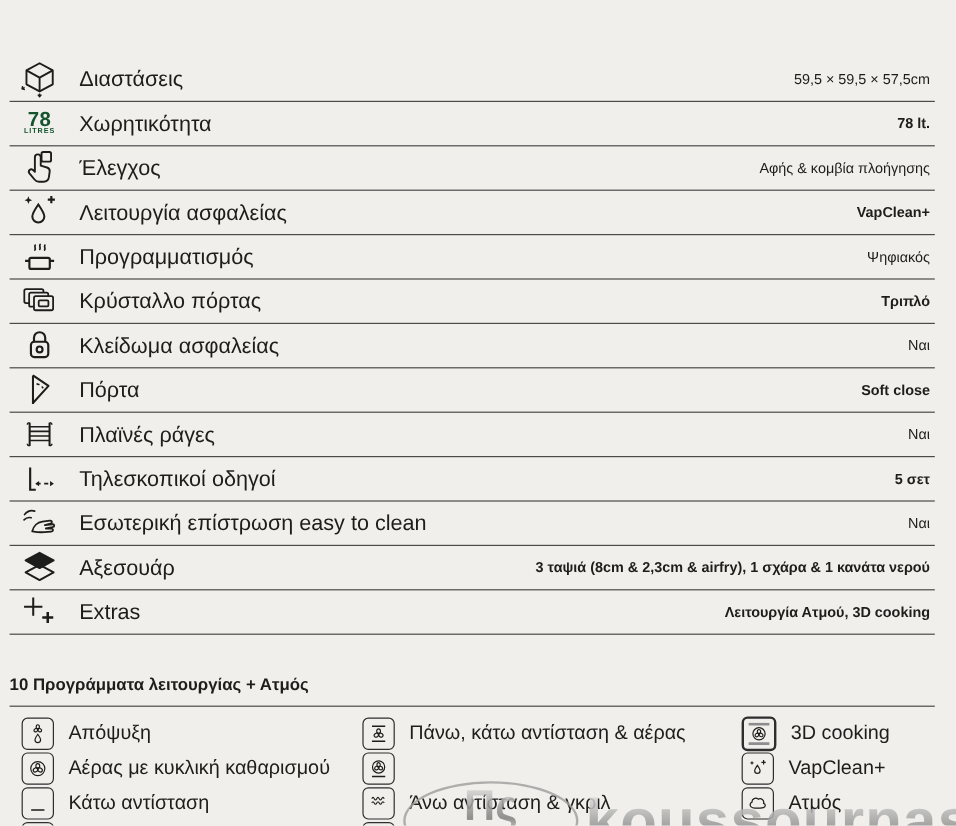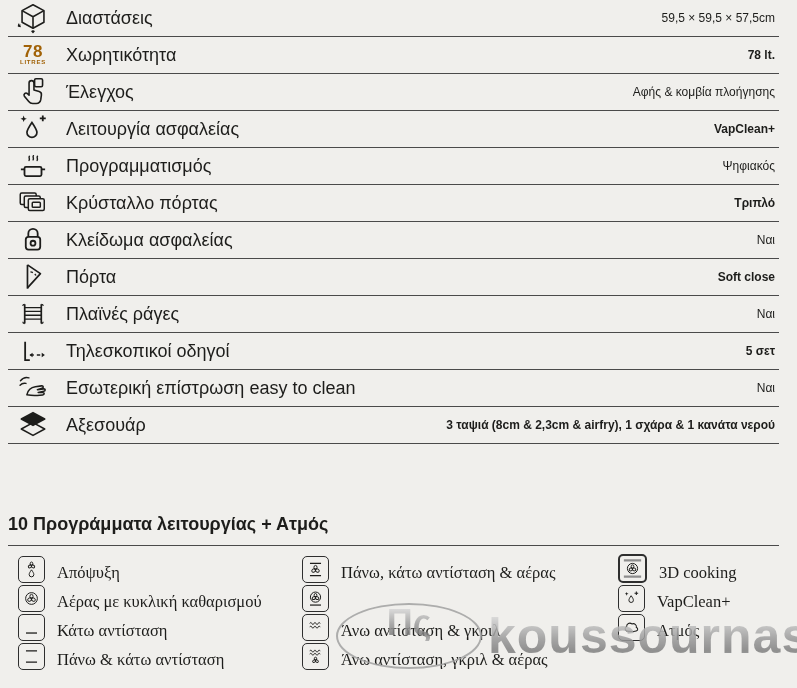--- a/index.html
+++ b/index.html
@@ -2,43 +2,43 @@
 <html><head>
 <meta charset="utf-8">
 <style>
   html,body{margin:0;padding:0;}
   body{
     width:797px;height:688px;overflow:hidden;position:relative;
     background:#f0efec;color:#1d1d1b;
     font-family:"Liberation Sans",sans-serif;
     -webkit-font-smoothing:antialiased;
   }
-  .sheet{position:absolute;inset:0;}
+  .sheet{position:absolute;inset:0;margin-top:48px;}
 
   
   .spec-table{position:absolute;top:0;left:8px;right:18px;}
   .spec-row{display:flex;align-items:center;height:36px;border-bottom:1px solid #4a4a4a;padding:0 4px;gap:12px;}
   .spec-icon{width:42px;flex:none;display:flex;justify-content:center;align-items:center;}
   .spec-label{font-size:18px;white-space:nowrap;}
   .spec-value{margin-left:auto;font-size:12px;white-space:nowrap;text-align:right;}
   .bold{font-weight:700;}
-  .cap78{display:flex;flex-direction:column;align-items:center;line-height:.95;color:#a16207;}
+  .cap78{display:flex;flex-direction:column;align-items:center;line-height:.95;color:#14532d;}
   .cap78 b{font-size:17px;font-weight:800;letter-spacing:.5px;}
   .cap78 i{font-style:normal;font-size:6px;font-weight:700;letter-spacing:.8px;}
 
   
   .programs{position:absolute;top:514px;left:8px;right:18px;}
-  .prog-heading{margin:0 0 10px 0;font-size:18px;font-weight:700;}
+  .prog-heading{margin:0 0 10px 0;font-size:14px;font-weight:700;}
   .prog-divider{border-bottom:1px solid #4a4a4a;}
   .prog-grid{display:flex;margin-top:8px;padding-left:10px;}
   .prog-col{display:flex;flex-direction:column;}
   .prog-col.c1{width:284px;}
   .prog-col.c2{width:316px;}
   .prog-col.c3{flex:1;}
-  .prog-item{display:flex;align-items:flex-end;height:29px;gap:12px;font-family:Liberation Serif, serif;}
+  .prog-item{display:flex;align-items:center;height:29px;gap:12px;}
   .prog-box{width:25px;height:25px;flex:none;border:1.4px solid #2e2e2e;border-radius:5px;
             display:flex;align-items:center;justify-content:center;background:transparent;}
   .prog-box.thick{border-width:2px;}
   .prog-label{font-size:16.5px;white-space:nowrap;}
 
   
   .watermark{position:absolute;left:336px;top:602px;height:68px;display:flex;align-items:center;gap:6px;
              z-index:5;opacity:.85;pointer-events:none;}
   .wm-logo{width:142px;height:62px;flex:none;border:2.5px solid #a2a2a2;border-radius:50%;
            display:flex;align-items:flex-start;justify-content:center;}
@@ -200,20 +200,32 @@
           <svg width="34" height="34" viewBox="0 0 32 32">
             <g stroke="#1d1d1b" stroke-width="1.5" stroke-linejoin="round">
               <path d="M16 13.8 27 19.8 16 25.8 5 19.8 Z" fill="none"></path>
               <path d="M16 4.4 27 10.4 16 16.4 5 10.4 Z" fill="#1d1d1b"></path>
             </g>
           </svg>
         </span>
         <span class="spec-label">Αξεσουάρ</span>
         <span class="spec-value bold">3 ταψιά (8cm &amp; 2,3cm &amp; airfry), 1 σχάρα &amp; 1 κανάτα νερού</span>
       </div>
+      <div class="spec-row">
+        <span class="spec-icon">
+          <svg width="34" height="34" viewBox="0 0 32 32">
+            <g fill="none" stroke="#1d1d1b">
+              <path d="M11 4.6 V19 M3.8 11.8 H18.2" stroke-width="1.6"></path>
+              <path d="M22.4 16 v8.6 M18.1 20.3 h8.6" stroke-width="2"></path>
+            </g>
+          </svg>
+        </span>
+        <span class="spec-label">Extras</span>
+        <span class="spec-value bold">Λειτουργία Ατμού, 3D cooking</span>
+      </div>
     </div>
 
   <section class="programs">
     <h2 class="prog-heading">10 Προγράμματα λειτουργίας + Ατμός</h2>
     <div class="prog-divider"></div>
     <div class="prog-grid" id="progGrid">
         <div class="prog-col c1">
           <div class="prog-item">
             <span class="prog-box">
               <svg width="19" height="19" viewBox="0 0 22 22">

